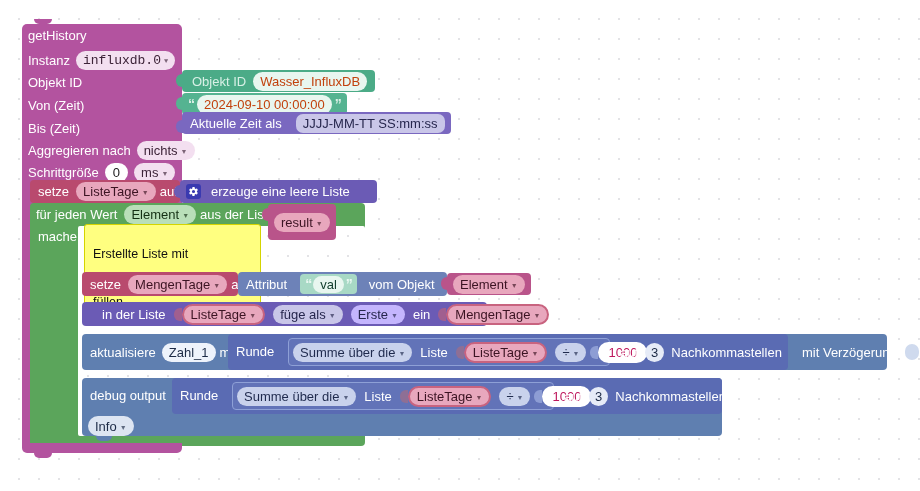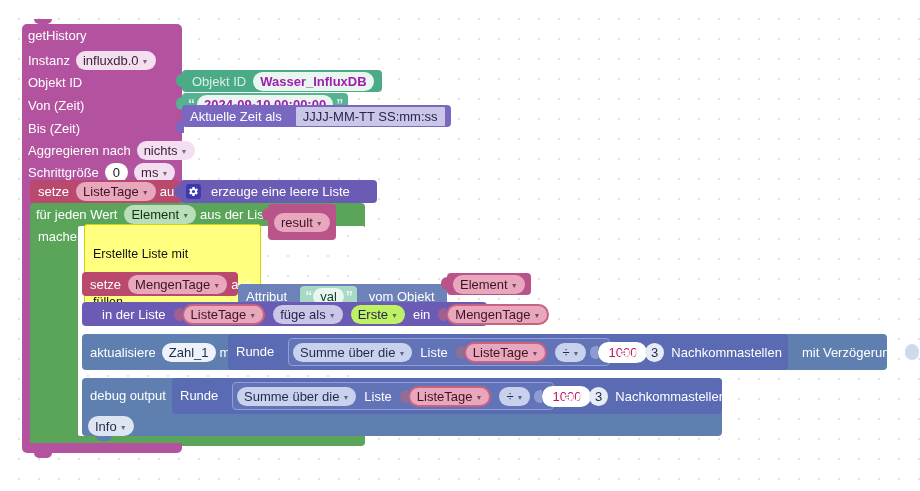--- a/index.html
+++ b/index.html
@@ -26,21 +26,21 @@
 
   
   .fld {
     display:inline-flex; align-items:center; gap:3px;
     border-radius:11px; padding:1px 7px; height:19px;
     font-size:13px; white-space:nowrap; line-height:17px;
   }
   .fld .caret { font-size:7px; opacity:.65; transform:translateY(1px); }
   .fld-light { background:#f3dff0; color:#3d2338; }
   .fld-white { background:#ffffff; color:#1b1b1b; }
-  .fld-wgreen { background:#e8f6ef; color:#a21caf;font-weight:bold; }
+  .fld-wgreen { background:#e8f6ef; color:#c2410c; }
   .fld-lav    { background:#cfcfef; color:#26264d; }
   .fld-bluish { background:#c9d2ec; color:#1f2a4d; }
   .fld-rose   { background:#e8a7bd; color:#3c1423; }
   .fld-mgreen { background:#b9dfb9; color:#143014; }
   .fld-num    { background:#ffffff; color:#be185d; border-radius:11px; }
 
   
   .notch { position:absolute; width:18px; height:5px; border-radius:0 0 5px 5px; }
 
   
@@ -83,21 +83,21 @@
 <div id="canvas">
 
   <div class="blk c-magenta" style="left:22px; top:24px; width:160px; height:424px; border-radius:5px; display:block;">
     <div class="notch c-magenta" style="left:12px; top:-5px; background:#b3539f;"></div>
   </div>
 
   <div class="abs t13" style="left:28px; top:28px; color:#fff;">getHistory</div>
 
   <div class="abs row" style="left:28px; top:50px; height:20px;">
     <span class="lbl t13" style="padding-left:0;">Instanz</span>
-    <span class="fld fld-light" style="margin-left:2px;">
+    <span class="fld fld-light" style="margin-left:2px;font-family:Liberation Mono, monospace;">
       <span>influxdb.0</span>
       <span class="caret">▼</span>
     </span>
   </div>
 
   <div class="abs row" style="left:28px; top:72px; height:20px;">
     <span class="lbl t13" style="padding-left:0;">Objekt ID</span>
   </div>
 
   <div class="abs row" style="left:28px; top:95px; height:20px;">
@@ -137,23 +137,23 @@
 
   <div class="blk c-teal2" style="left:182px; top:93px; height:22px; padding:0 6px;">
     <span class="quote">“</span>
     <span class="fld fld-wgreen" style="margin:0 3px;">
       <span>2024-09-10 00:00:00</span>
     </span>
     <span class="quote">”</span>
   </div>
   <div class="abs" style="left:176px; top:97px; width:8px; height:13px; background:#55b391; border-radius:6px 0 0 6px;"></div>
 
-  <div class="blk c-purple2" style="left:182px; top:105px; height:22px; padding:0 6px 0 8px;">
+  <div class="blk c-purple2" style="left:182px; top:112px; height:22px; padding:0 6px 0 8px;">
     <span class="lbl t13" style="padding-left:0;">Aktuelle Zeit als</span>
-    <span class="fld fld-lav" style="margin-left:10px; border-radius:1px; background:#c9c6e8;">
+    <span class="fld fld-lav" style="margin-left:10px; border-radius:7px; background:#c9c6e8;">
       <span>JJJJ-MM-TT SS:mm:ss</span>
     </span>
   </div>
   <div class="abs" style="left:176px; top:120px; width:8px; height:13px; background:#7a68c0; border-radius:6px 0 0 6px;"></div>
 
   <div class="blk c-crimson" style="left:30px; top:180px; width:150px; height:23px; border-radius:4px;"></div>
   <div class="abs row" style="left:38px; top:181px; height:21px;">
     <span class="lbl t13" style="padding-left:0;">setze</span>
     <span class="fld fld-rose" style="margin-left:3px;">
       <span>ListeTage</span>
@@ -208,21 +208,21 @@
   <div class="blk c-crimson" style="left:82px; top:272px; width:156px; height:24px; border-radius:4px;"></div>
   <div class="abs row" style="left:90px; top:273px; height:22px;">
     <span class="lbl t13" style="padding-left:0;">setze</span>
     <span class="fld fld-rose" style="margin-left:3px;">
       <span>MengenTage</span>
       <span class="caret">▼</span>
     </span>
     <span class="lbl t13">auf</span>
   </div>
 
-  <div class="blk c-steel2" style="left:238px; top:272px; height:24px; padding:0 8px 0 8px; background:#6d82b8;margin-top:12px;">
+  <div class="blk c-steel2" style="left:238px; top:272px; height:24px; padding:0 8px 0 8px; background:#6d82b8;">
     <span class="lbl t13" style="padding-left:0;">Attribut</span>
     <span class="abs" style="position:relative; display:inline-block; width:7px;"></span>
     <span class="blk c-teal2" style="position:relative; left:0; top:0; height:20px; padding:0 5px; background:#a8d9c5; border-radius:4px; margin-left:2px;">
       <span class="quote" style="color:#f2fbf7;">“</span>
       <span class="fld" style="background:#e8f6ef; color:#14402f; margin:0 2px; height:17px;">
         <span>val</span>
       </span>
       <span class="quote" style="color:#f2fbf7;">”</span>
     </span>
     <span class="lbl t13" style="margin-left:8px;">vom Objekt</span>
@@ -241,21 +241,21 @@
     <span class="lbl t13" style="padding-left:12px;">in der Liste</span>
     <span class="abs" style="position:relative; width:8px; height:13px; background:#a15f8f; border-radius:6px 0 0 6px; margin-left:4px;"></span>
     <span class="fld fld-rose" style="margin-left:0; background:#e8a7bd; border:2px solid #c8637f; height:21px;">
       <span>ListeTage</span>
       <span class="caret">▼</span>
     </span>
     <span class="fld fld-lav" style="margin-left:8px; background:#c9c6e8;">
       <span>füge als</span>
       <span class="caret">▼</span>
     </span>
-    <span class="fld fld-lav" style="margin-left:8px; background:#bef264;">
+    <span class="fld fld-lav" style="margin-left:8px; background:#c4b5fd;">
       <span>Erste</span>
       <span class="caret">▼</span>
     </span>
     <span class="lbl t13" style="margin-left:4px;">ein</span>
     <span class="abs" style="position:relative; width:8px; height:13px; background:#a15f8f; border-radius:6px 0 0 6px; margin-left:4px;"></span>
     <span class="fld fld-rose" style="background:#e8a7bd; border:2px solid #c8637f; height:21px;">
       <span>MengenTage</span>
       <span class="caret">▼</span>
     </span>
   </div>

